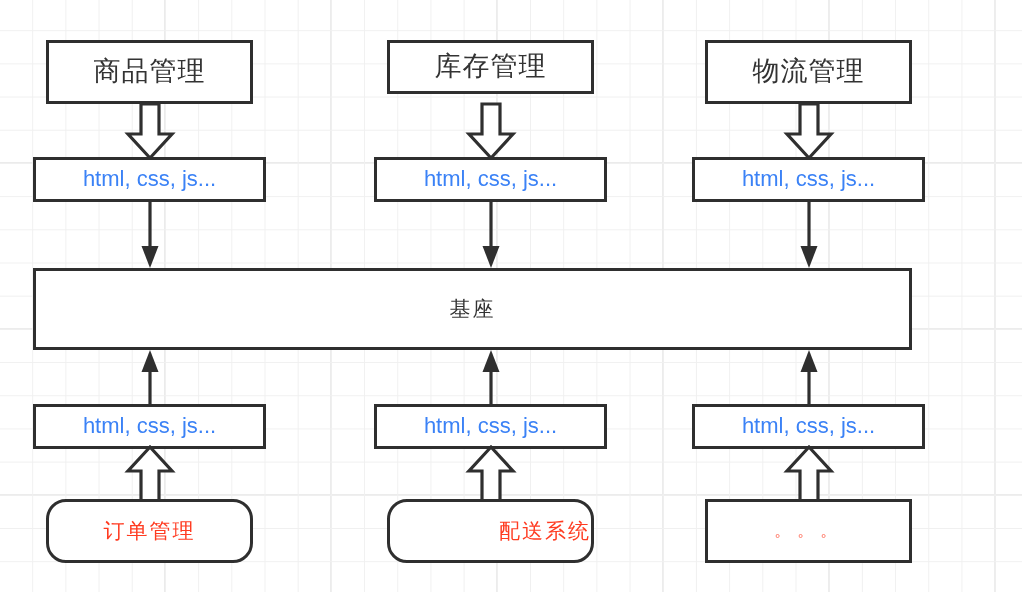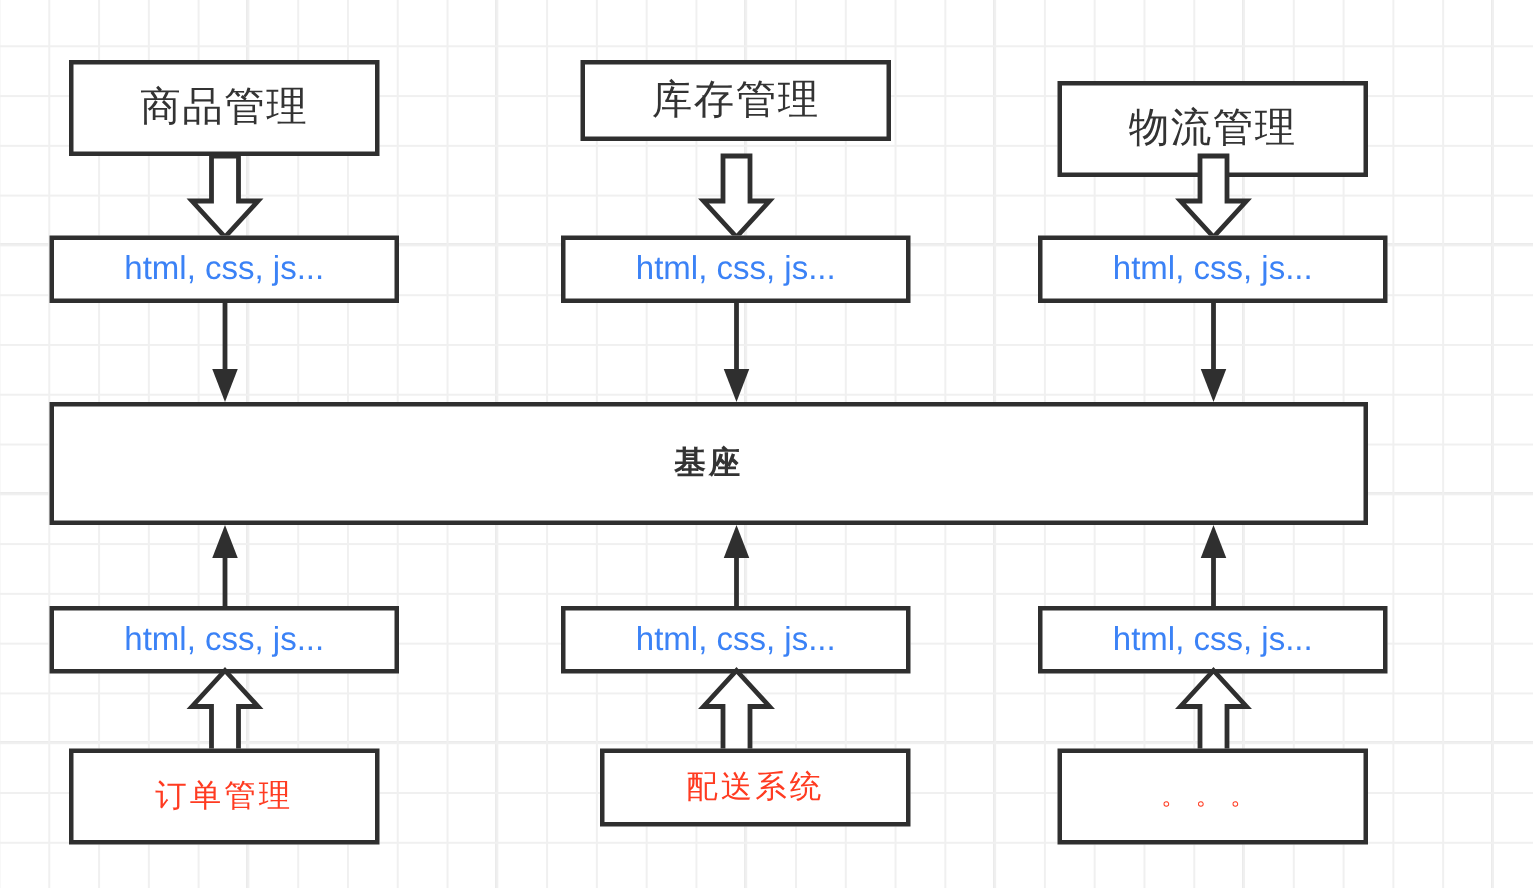--- a/index.html
+++ b/index.html
@@ -47,31 +47,31 @@
     letter-spacing: 1px;
   }
   .node.code {
     font-size: 22px;
     color: #3b82f6;
   }
   .node.red {
     font-size: 21px;
     color: #ff3b21;
     letter-spacing: 2px;
+    border-radius: 20px;
   }
   .node.dots {
     font-size: 17px;
     color: #ff3b21;
     letter-spacing: 6px;
   }
   .node.base {
     font-size: 21px;
     color: #333333;
     letter-spacing: 2px;
-    font-weight: bold;
   }
   .arrow {
     position: absolute;
   }
   .arrow svg {
     display: block;
     overflow: visible;
   }
 </style>
 </head>
@@ -80,21 +80,21 @@
 <div id="canvas">
 
   <div class="node cjk" style="left:46px; top:40px; width:207px; height:64px;">
     <span>商品管理</span>
   </div>
 
   <div class="node cjk" style="left:387px; top:40px; width:207px; height:54px;">
     <span>库存管理</span>
   </div>
 
-  <div class="node cjk" style="left:705px; top:54px; width:207px; height:64px;">
+  <div class="node cjk" style="left:705px; top:40px; width:207px; height:64px;">
     <span>物流管理</span>
   </div>
 
   <div class="arrow" style="left:120px; top:104px;">
     <svg width="60" height="56" viewBox="0 0 60 56">
       <polygon points="21,0 39,0 39,30 52,30 30,54 8,30 21,30" fill="#ffffff" stroke="#2f2f2f" stroke-width="3.2" stroke-linejoin="miter"></polygon>
     </svg>
   </div>
 
   <div class="arrow" style="left:461px; top:104px;">
@@ -194,21 +194,21 @@
   <div class="arrow" style="left:779px; top:447px;">
     <svg width="60" height="56" viewBox="0 0 60 56">
       <polygon points="30,0 52,24 39,24 39,54 21,54 21,24 8,24" fill="#ffffff" stroke="#2f2f2f" stroke-width="3.2" stroke-linejoin="miter"></polygon>
     </svg>
   </div>
 
   <div class="node red" style="left:46px; top:499px; width:207px; height:64px;">
     <span>订单管理</span>
   </div>
 
-  <div class="node red" style="left:400px; top:499px; width:207px; height:52px;">
+  <div class="node red" style="left:387px; top:499px; width:207px; height:64px;justify-content:flex-end;">
     <span>配送系统</span>
   </div>
 
   <div class="node dots" style="left:705px; top:499px; width:207px; height:64px;">
     <span>。。。</span>
   </div>
 
 </div>
 
 </body></html>

